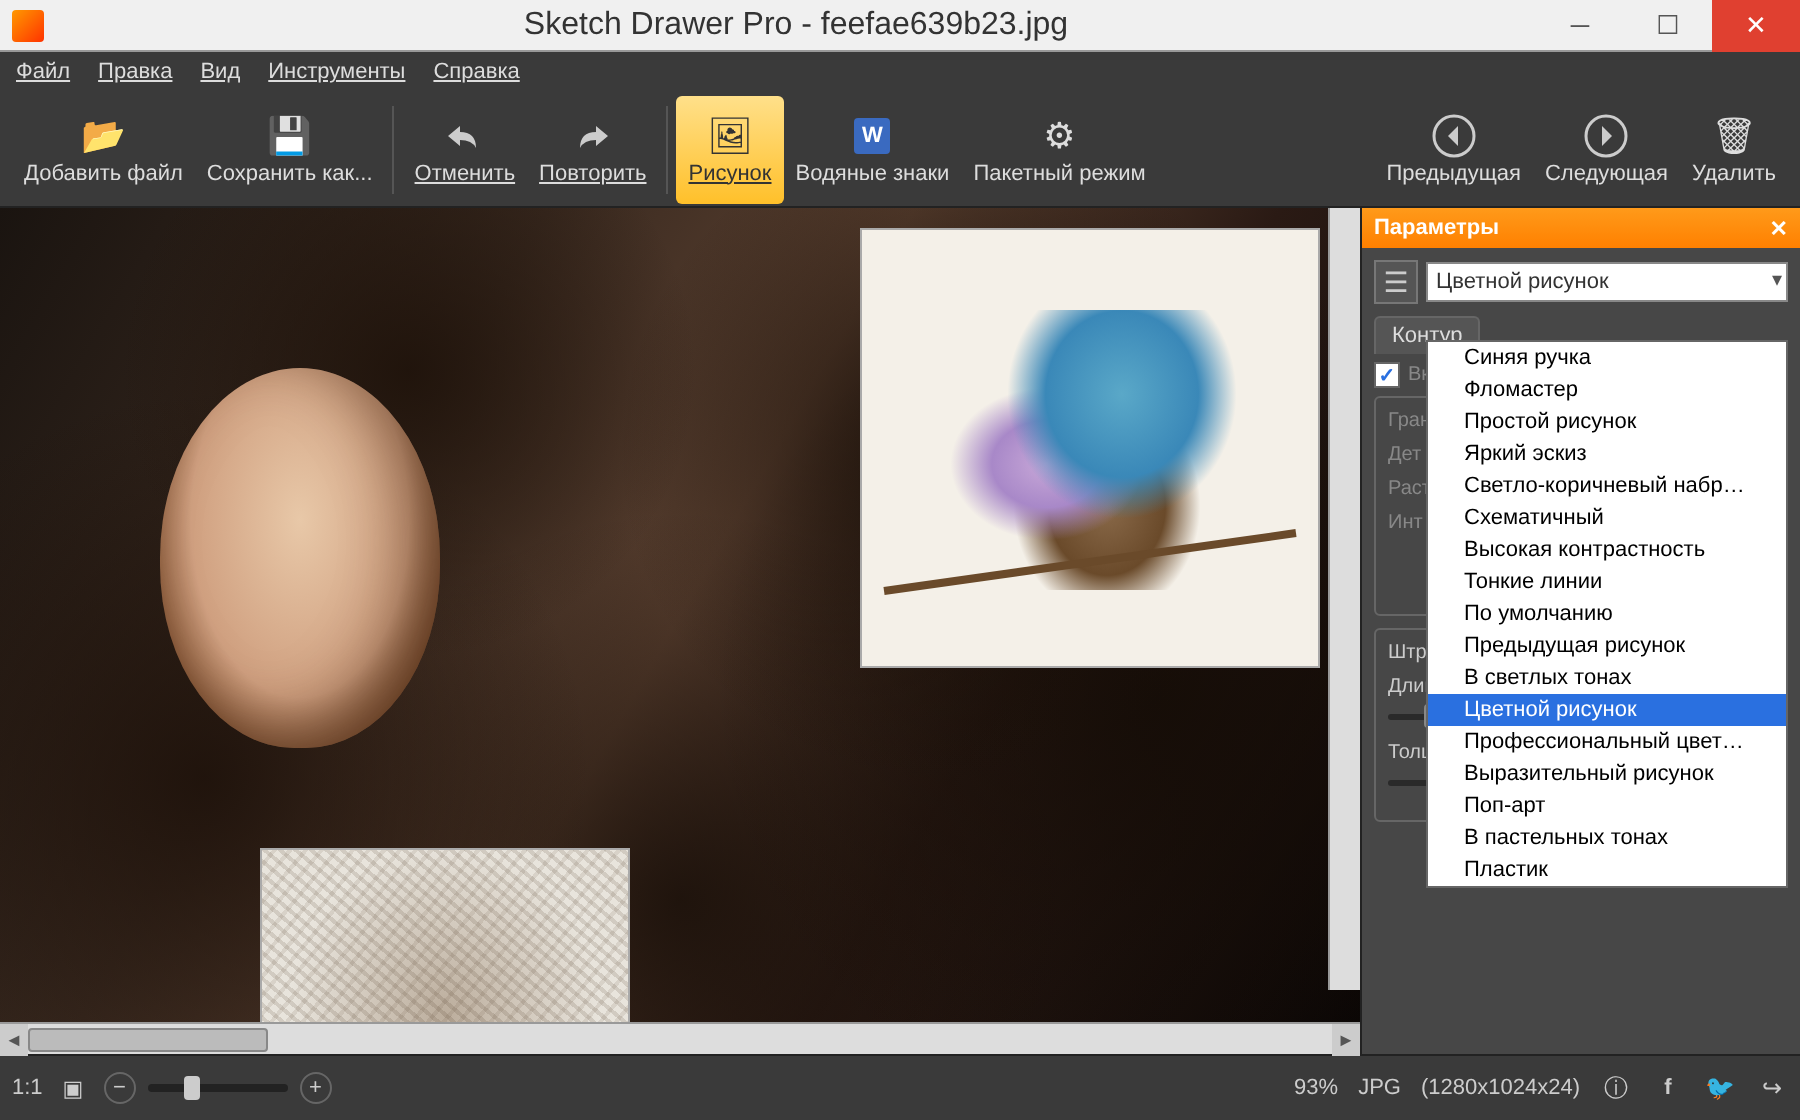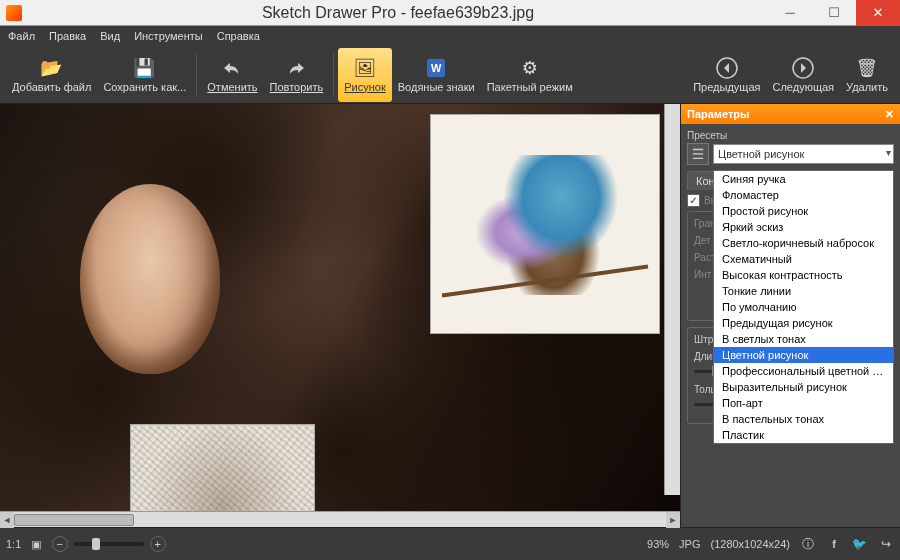--- a/index.html
+++ b/index.html
@@ -4,21 +4,21 @@
 <style>
 *{box-sizing:border-box;margin:0;padding:0;font-family:"Segoe UI",Tahoma,sans-serif;font-size:11px;user-select:none}
 body{width:900px;height:560px;background:#3a3a3a;overflow:hidden;display:flex;flex-direction:column}
 .titlebar{height:26px;background:#f0f0f0;display:flex;align-items:center;color:#333;border-bottom:1px solid #999}
 .titlebar .icon{width:16px;height:16px;margin:0 6px;background:linear-gradient(135deg,#f90,#f30);border-radius:2px}
 .titlebar .title{flex:1;text-align:center;font-size:16px;color:#333}
 .winbtns{display:flex}
 .winbtn{width:44px;height:26px;display:flex;align-items:center;justify-content:center;color:#555;font-size:13px}
 .winbtn.close{background:#e04030;color:#fff}
 .menubar{height:20px;background:#3a3a3a;display:flex;align-items:center;padding:0 8px;gap:14px}
-.menubar span{color:#ddd;cursor:default}
+.menubar span{color:#ddd;text-decoration:underline;cursor:default}
 .toolbar{height:58px;background:#3a3a3a;display:flex;align-items:center;padding:0 6px;border-bottom:1px solid #222}
 .tbbtn{display:flex;flex-direction:column;align-items:center;justify-content:center;padding:2px 6px;color:#ddd;height:54px;min-width:48px;text-align:center;border-radius:3px}
 .tbbtn.active{background:linear-gradient(#ffe08a,#ffc02a);color:#333}
 .tbbtn .ic{width:22px;height:22px;margin-bottom:2px;display:flex;align-items:center;justify-content:center;font-size:18px}
 .sep{width:1px;height:44px;background:#555;margin:0 4px}
 .spacer{flex:1}
 .main{flex:1;display:flex;min-height:0}
 .canvas-area{flex:1;position:relative;background:#2b2b2b;display:flex;flex-direction:column}
 .canvas{flex:1;position:relative;background:linear-gradient(120deg,#1a1410 0%,#3a2a20 30%,#5a4030 50%,#2a1a14 70%,#0a0605 100%);overflow:hidden}
 
@@ -46,21 +46,21 @@
 .vscroll{position:absolute;right:0;top:0;bottom:16px;width:16px;background:#ddd;border-left:1px solid #999}
 .sidepanel{width:220px;background:#474747;display:flex;flex-direction:column;border-left:1px solid #222}
 .panel-hdr{height:20px;background:linear-gradient(#ff9a1a,#ff8000);color:#fff;font-weight:bold;display:flex;align-items:center;padding:0 6px;font-size:12px}
 .panel-hdr .x{margin-left:auto;color:#fff}
 .panel-body{flex:1;padding:6px;color:#ddd;position:relative;overflow:hidden}
 .preset-row{display:flex;align-items:center;gap:4px;margin-bottom:6px}
 .preset-ic{width:22px;height:22px;background:#555;border:1px solid #777;display:flex;align-items:center;justify-content:center;color:#ccc;font-size:14px}
 .combo{flex:1;height:20px;background:#fff;border:1px solid #888;color:#333;display:flex;align-items:center;padding:0 4px;position:relative}
 .combo .arr{position:absolute;right:2px;top:2px;font-size:10px;color:#555}
 .dropdown{position:absolute;left:32px;right:6px;top:46px;background:#fff;border:1px solid #666;z-index:10;color:#000}
-.dropdown div{padding:1px 8px;white-space:nowrap;overflow:hidden;text-overflow:ellipsis;font-size:11px;line-height:14px}
+.dropdown div{padding:1px 18px;white-space:nowrap;overflow:hidden;text-overflow:ellipsis;font-size:11px;line-height:14px}
 .dropdown div.sel{background:#2a70e0;color:#fff}
 .tabs{display:flex;gap:2px;margin-bottom:4px}
 .tab{padding:3px 8px;background:#555;color:#ddd;border:1px solid #666;border-bottom:none;border-radius:3px 3px 0 0}
 .group{border:1px solid #666;border-radius:3px;padding:6px;margin-bottom:6px}
 .group-title{font-size:10px;color:#ccc;margin-bottom:3px}
 .chk{display:flex;align-items:center;gap:4px;margin-bottom:4px}
 .chk .box{width:13px;height:13px;background:#fff;border:1px solid #666;display:flex;align-items:center;justify-content:center;color:#2a70e0;font-size:10px;font-weight:bold}
 .slider-row{margin:6px 0}
 .slider-lbl{font-size:10px;color:#ccc;margin-bottom:2px}
 .slider{height:14px;position:relative}
@@ -182,21 +182,20 @@
       <div class="arr r">►</div>
     </div>
   </div>
 
   <div class="sidepanel">
     <div class="panel-hdr">
       <span>Параметры</span>
       <span class="x">✕</span>
     </div>
     <div class="panel-body">
-      <div class="group-title" style="margin-bottom:2px">Пресеты</div>
       <div class="preset-row">
         <div class="preset-ic">☰</div>
         <div class="combo">
           <span>Цветной рисунок</span>
           <span class="arr">▾</span>
         </div>
       </div>
 
       <div class="tabs">
         <div class="tab">Контур</div>

